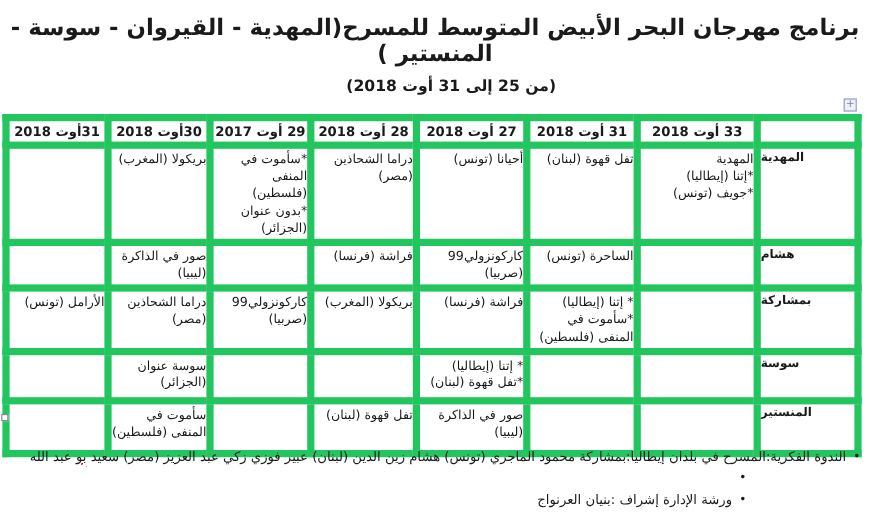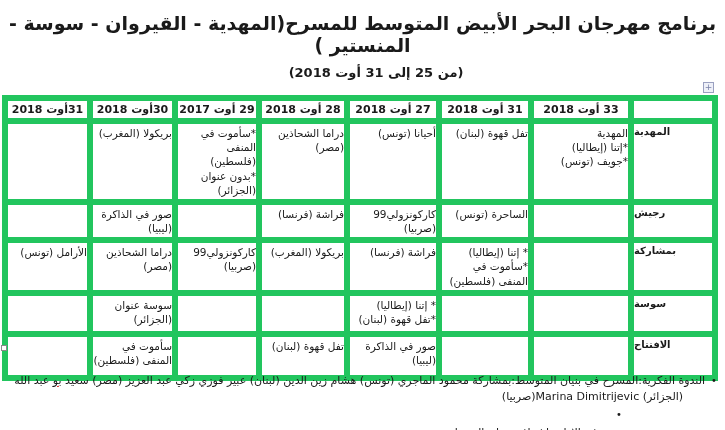--- a/index.html
+++ b/index.html
@@ -87,21 +87,21 @@
 *جويف (تونس)</td>
       <td class="cell">تفل قهوة (لبنان)</td>
       <td class="cell">أحيانا (تونس)</td>
       <td class="cell">دراما الشحاذين (مصر)</td>
       <td class="cell">*سأموت في المنفى (فلسطين)
 *بدون عنوان (الجزائر)</td>
       <td class="cell">بريكولا (المغرب)</td>
       <td class="cell"></td>
     </tr>
     <tr style="height:34px">
-      <td class="city">رجيش</td>
+      <td class="city">هشام</td>
       <td class="cell"></td>
       <td class="cell">الساحرة (تونس)</td>
       <td class="cell">كاركونزولي99 (صربيا)</td>
       <td class="cell">فراشة (فرنسا)</td>
       <td class="cell"></td>
       <td class="cell">صور في الذاكرة (ليبيا)</td>
       <td class="cell"></td>
     </tr>
     <tr style="height:50px">
       <td class="city">بمشاركة</td>
@@ -119,40 +119,39 @@
       <td class="cell"></td>
       <td class="cell"></td>
       <td class="cell">* إتنا (إيطاليا)
 *تفل قهوة (لبنان)</td>
       <td class="cell"></td>
       <td class="cell"></td>
       <td class="cell">سوسة عنوان (الجزائر)</td>
       <td class="cell"></td>
     </tr>
     <tr style="height:44px">
-      <td class="city">الافتتاح</td>
+      <td class="city">المنستير</td>
       <td class="cell"></td>
       <td class="cell"></td>
       <td class="cell">صور في الذاكرة (ليبيا)</td>
       <td class="cell">تفل قهوة (لبنان)</td>
       <td class="cell"></td>
       <td class="cell">سأموت في المنفى (فلسطين)</td>
       <td class="cell"></td>
     </tr>
   </tbody>
     </table>
 
   <div class="resize-handle"></div>
 
   <div class="notes">
     <div class="note">
       <span class="bullet">•</span>
       <div class="note-text">
-        <div><span>الندوة الفكرية:المسرح في بنيان المتوسط:بمشاركة محمود الماجري (تونس) هشام زين الدين (لبنان) عبير فوزي زكي عبد العزيز (مصر) سعيد </span><span class="misspelled">بو</span><span> عبد الله</span></div>
-        <div class="cont-line">(الجزائر) Marina Dimitrijevic(صربيا)</div>
+        <div><span>الندوة الفكرية:المسرح في بلدان إيطاليا:بمشاركة محمود الماجري (تونس) هشام زين الدين (لبنان) عبير فوزي زكي عبد العزيز (مصر) سعيد </span><span class="misspelled">بو</span><span> عبد الله</span></div>
       </div>
     </div>
     <div class="note indented">
       <span class="bullet">•</span>
     </div>
     <div class="note indented">
       <span class="bullet">•</span>
       <div class="note-text">ورشة الإدارة إشراف :بنيان العرنواج</div>
     </div>
   </div>

